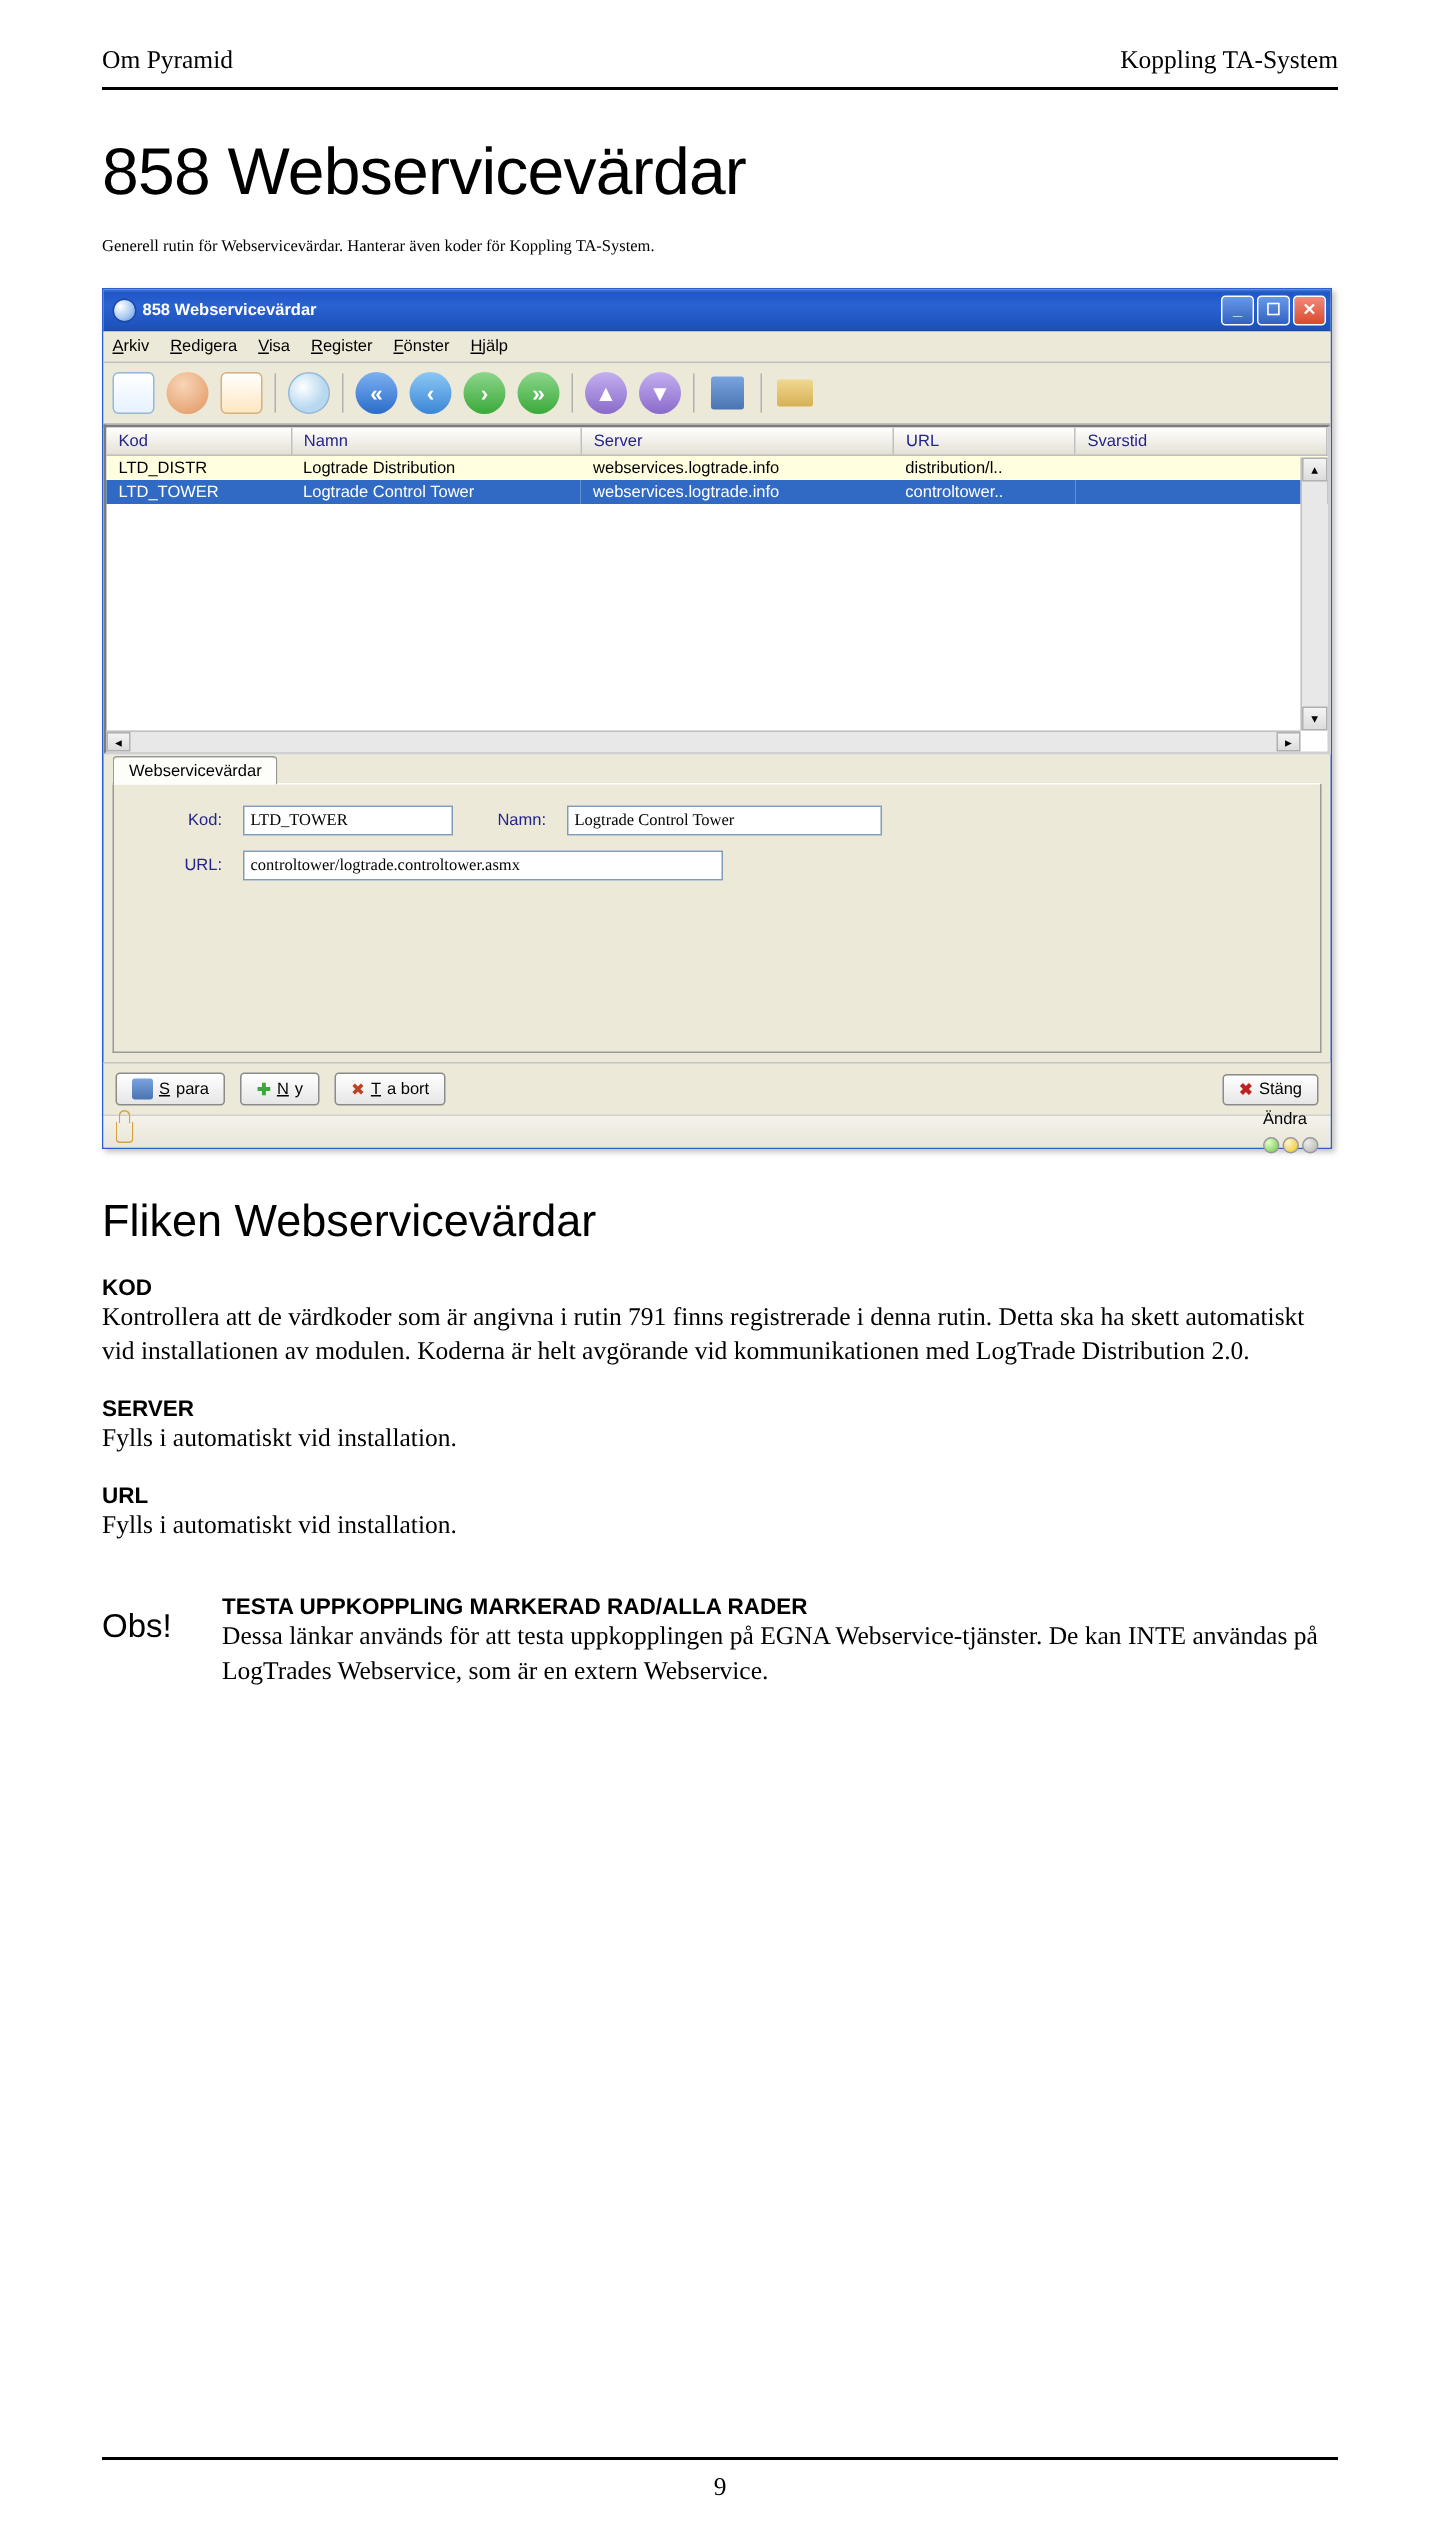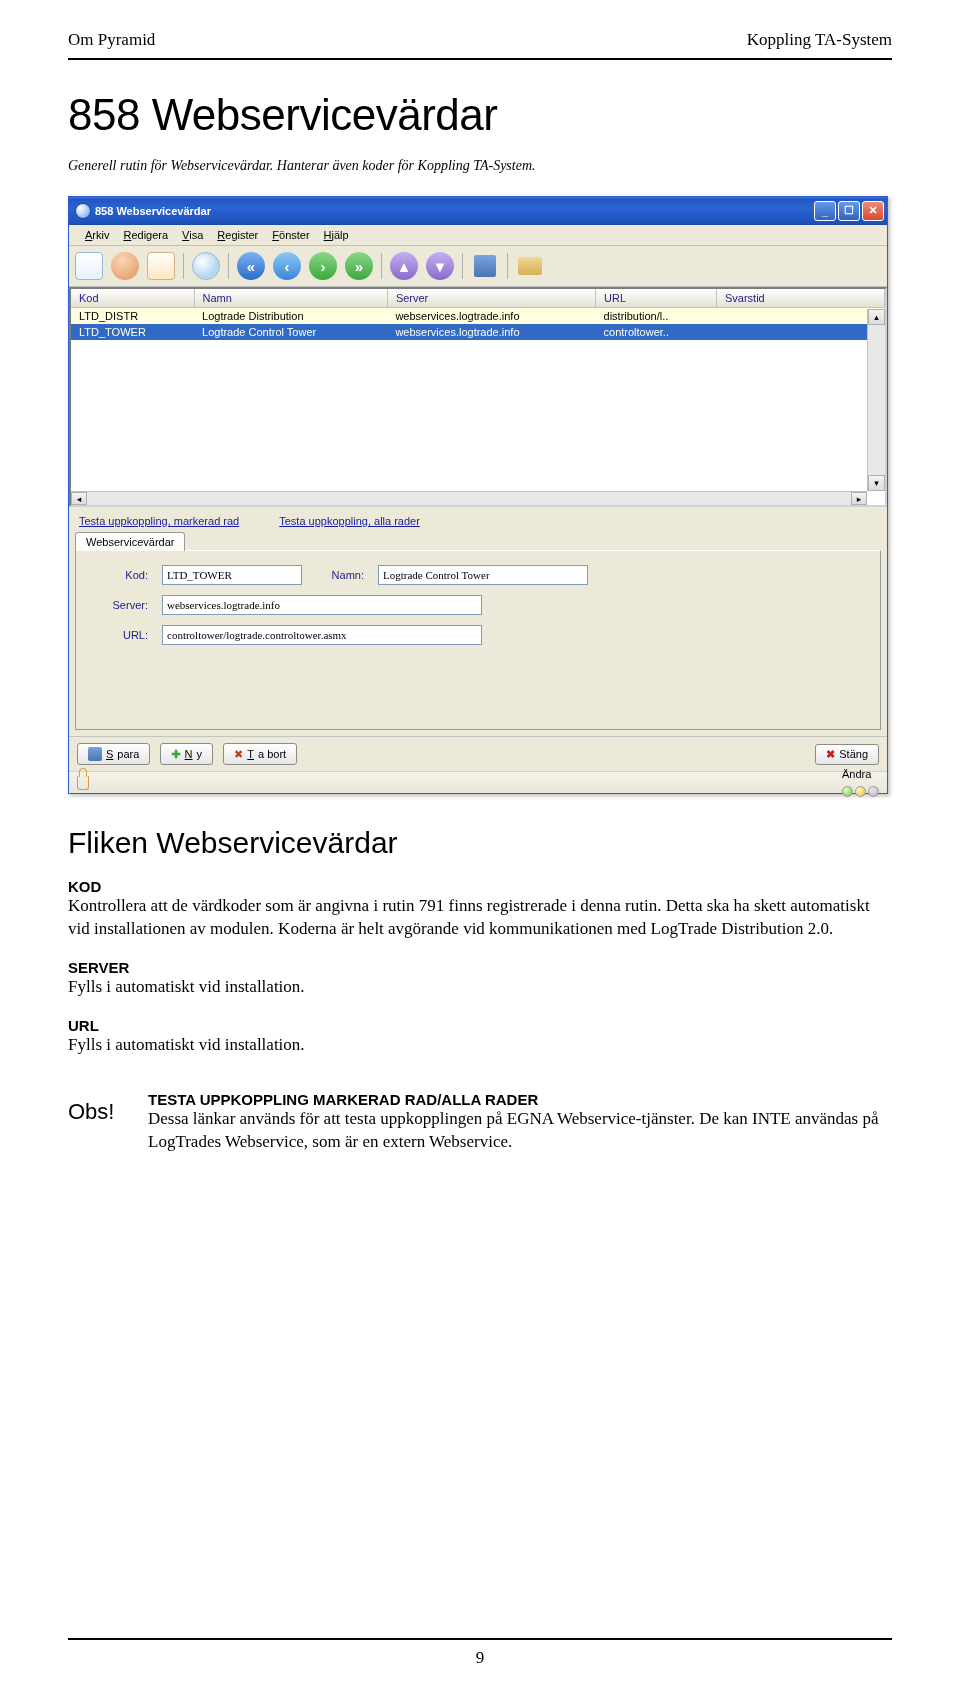--- a/index.html
+++ b/index.html
@@ -22,21 +22,21 @@
     padding-right: 0;
   }
   .content { padding: 30px 68px 0 68px; }
   h1.page-title {
     font-family: 'Segoe UI', Arial, sans-serif;
     font-weight: 400;
     font-size: 44px;
     margin-bottom: 18px;
     letter-spacing: -0.5px;
   }
-  .intro { font-size: 14px; margin-bottom: 22px; font-style: italic; }
+  .intro { font-size: 11px; margin-bottom: 22px; }
 
   
   .win-window {
     width: 820px;
     border: 1px solid #2a5fcd;
     font-family: Tahoma, Arial, sans-serif;
     font-size: 11px;
     background: #ece9d8;
     box-shadow: 2px 2px 4px rgba(0,0,0,0.25);
   }
@@ -68,21 +68,21 @@
     display: flex; align-items: center; justify-content: center;
   }
   .win-btn.min, .win-btn.max {
     background: linear-gradient(to bottom, #6799e8, #3162c0);
   }
   .win-btn.close {
     background: linear-gradient(to bottom, #f08b7a, #d94a2e);
   }
   .menubar {
     background: #ece9d8;
-    padding: 4px 16px;
+    padding: 4px 6px;
     display: flex;
     gap: 14px;
     border-bottom: 1px solid #bfbfbf;
   }
   .menu-item { color: #000; }
   .menu-item u { text-decoration: underline; }
   .toolbar {
     background: #ece9d8;
     padding: 6px;
     display: flex;
@@ -317,39 +317,31 @@
         <div style="flex:1"></div>
         <div class="sb-btn" style="position:absolute;bottom:0;width:100%;">▾</div>
       </div>
       <div class="grid-bottom-scroll">
         <div class="sb-btn">◂</div>
         <div class="sb-track"></div>
         <div class="sb-btn">▸</div>
       </div>
     </div>
 
-    <div class="links-row">
-      <a href="#">Testa uppkoppling, markerad rad</a>
-      <a href="#">Testa uppkoppling, alla  rader</a>
-    </div>
 
     <div class="tab-row">
       <span class="tab">Webservicevärdar</span>
     </div>
 
     <div class="form-panel">
       <div class="form-row">
         <label>Kod:</label>
         <input class="text-input" style="width: 140px;" value="LTD_TOWER">
         <label class="lbl2">Namn:</label>
         <input class="text-input" style="width: 210px;" value="Logtrade Control Tower">
-      </div>
-      <div class="form-row">
-        <label>Server:</label>
-        <input class="text-input" style="width: 320px;" value="webservices.logtrade.info">
       </div>
       <div class="form-row">
         <label>URL:</label>
         <input class="text-input" style="width: 320px;" value="controltower/logtrade.controltower.asmx">
       </div>
     </div>
 
     <div class="bottom-bar">
       <div style="display:flex;gap:10px;">
         <button class="btn">

